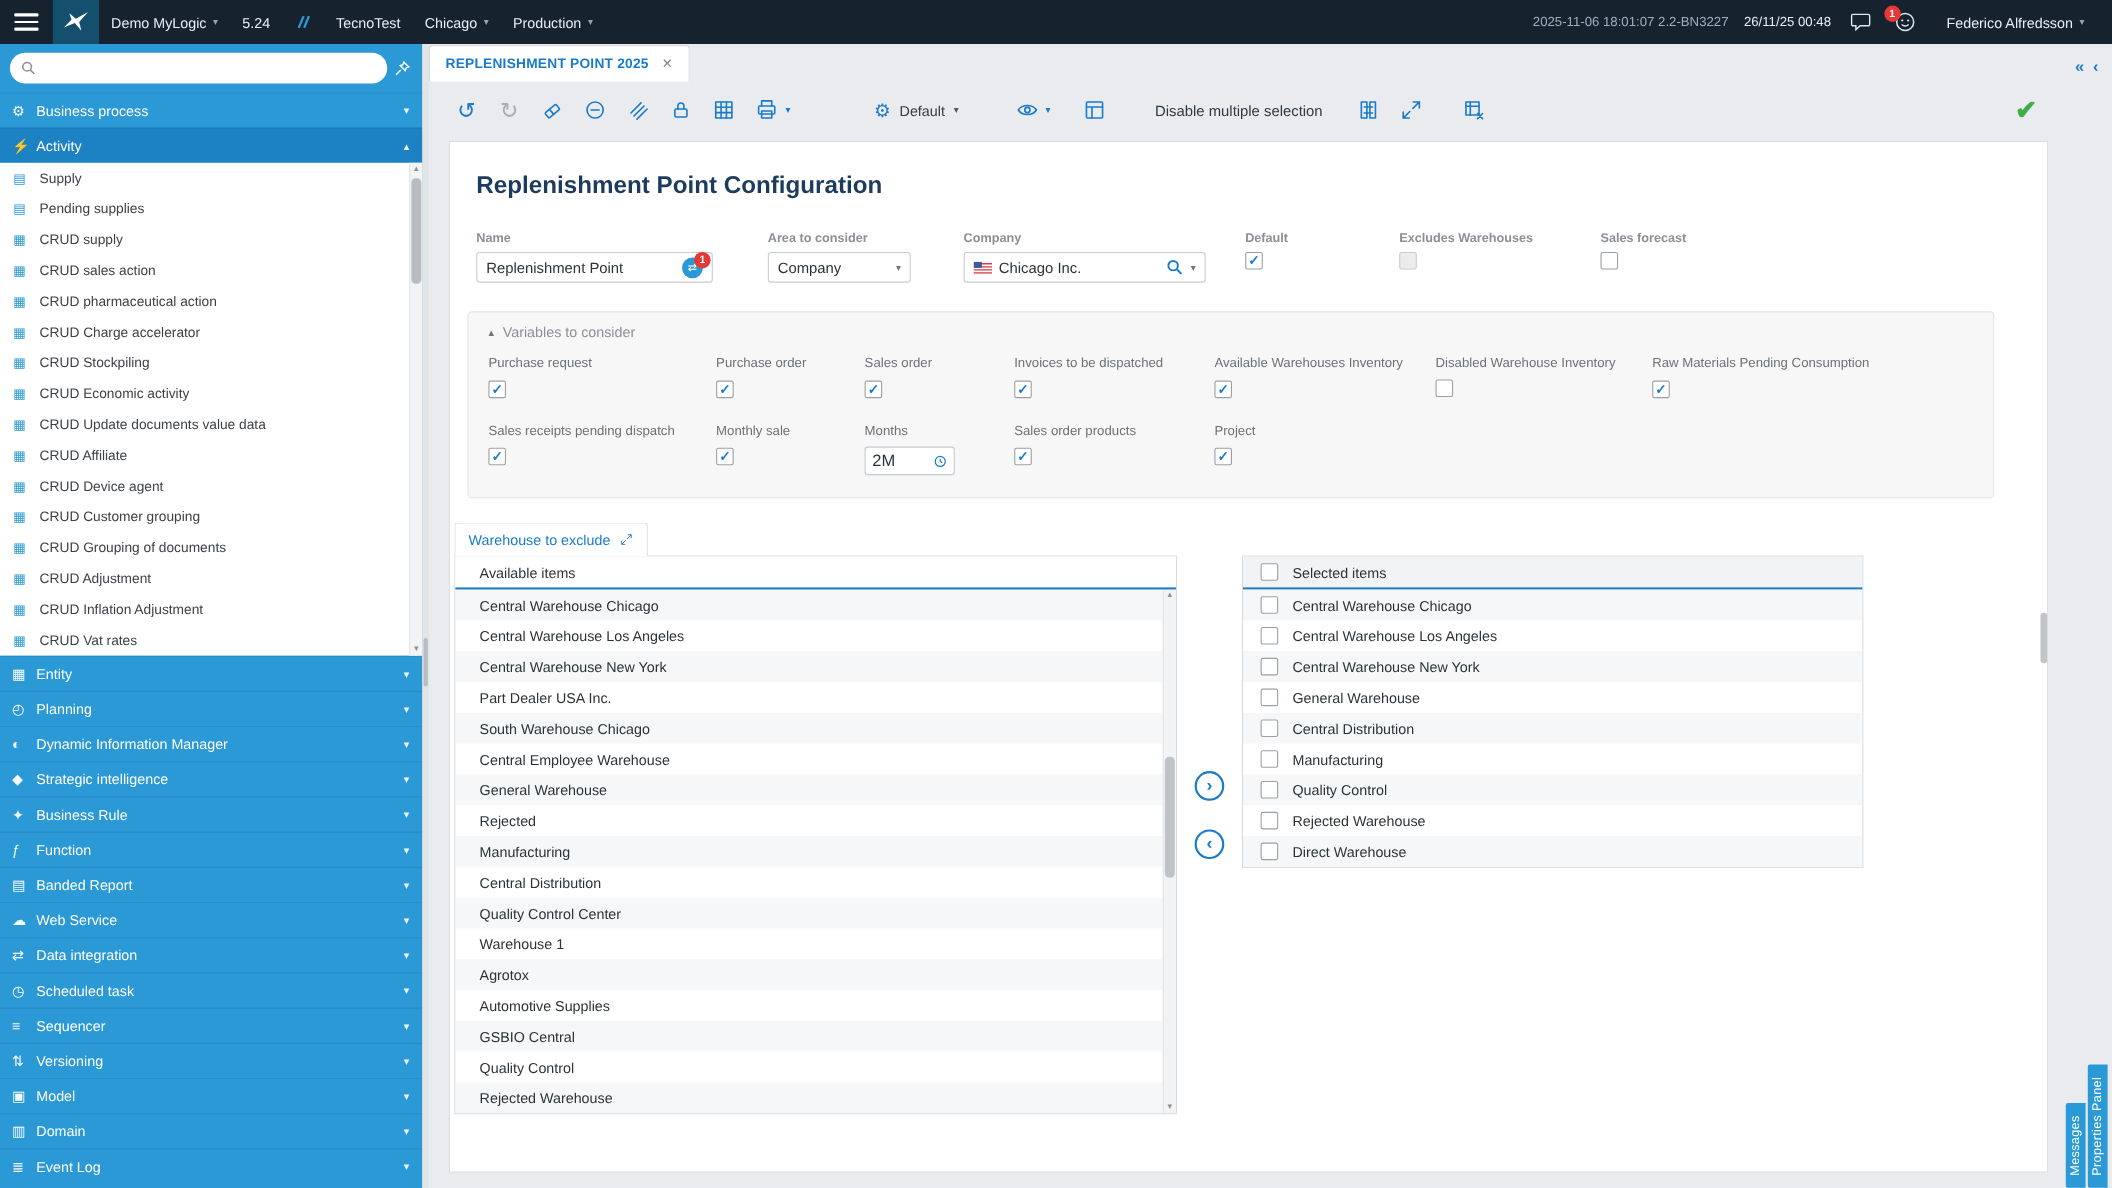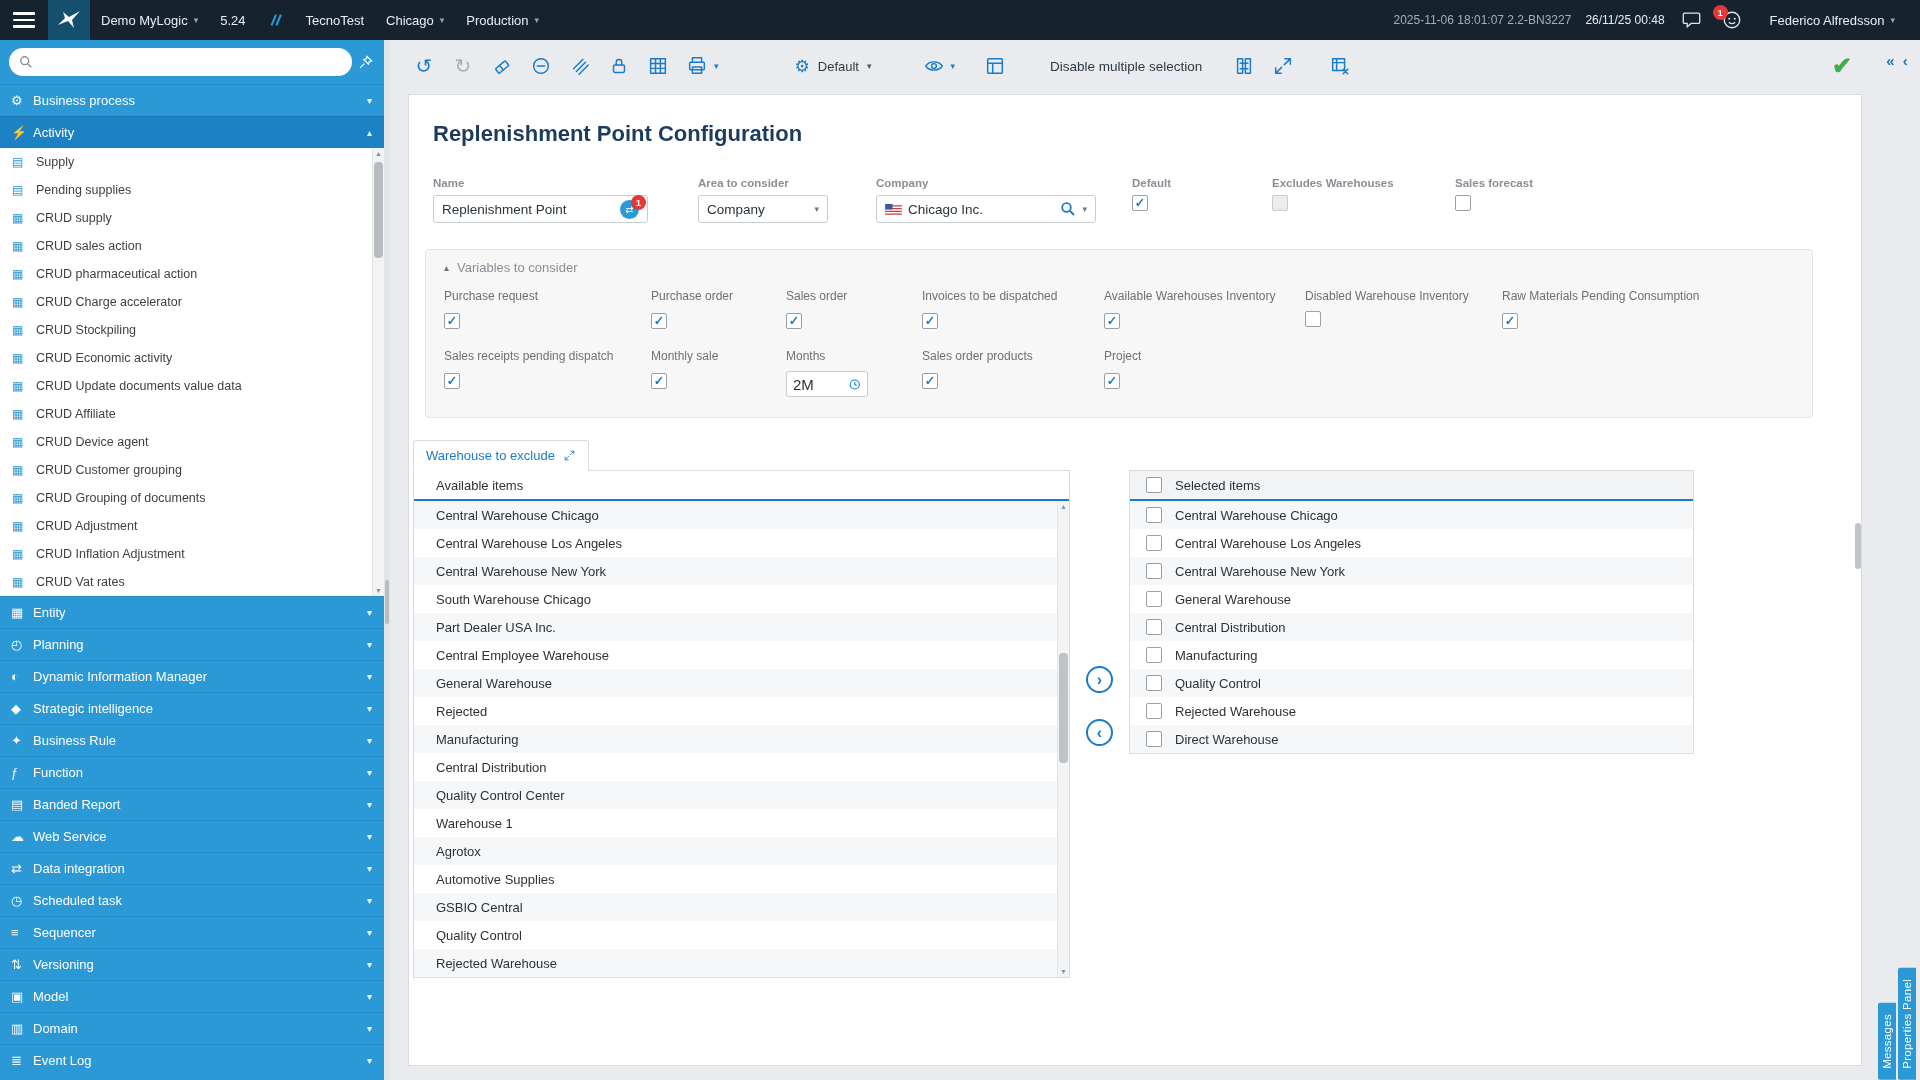--- a/index.html
+++ b/index.html
@@ -411,20 +411,26 @@
           </div>
         </div>
     </div>
   </div>
 
   <div class="splitter">
       <div class="split-thumb"></div>
     </div>
 
   <div class="main">
+    <div class="tabbar">
+      <div class="doc-tab">
+        <span>REPLENISHMENT POINT 2025</span>
+        <span class="tab-close">✕</span>
+      </div>
+    </div>
 
     <div class="toolbar">
       <div class="tbi">↺</div>
       <div class="tbi disabled">↻</div>
       <div class="tbi">
         <svg width="22" height="22" viewBox="0 0 24 24">
             <g transform="rotate(-40 12 13)">
               <rect x="5" y="10" width="14" height="6.5" rx="1.2"></rect>
               <line x1="11" y1="10" x2="11" y2="16.5"></line>
             </g>
@@ -619,25 +625,25 @@
 
                 <div class="dl-row">
                   <span>Central Warehouse Los Angeles</span>
                 </div>
 
                 <div class="dl-row">
                   <span>Central Warehouse New York</span>
                 </div>
 
                 <div class="dl-row">
+                  <span>Part Dealer USA Inc.</span>
+                </div>
+
+                <div class="dl-row">
                   <span>South Warehouse Chicago</span>
-                </div>
-
-                <div class="dl-row">
-                  <span>Part Dealer USA Inc.</span>
                 </div>
 
                 <div class="dl-row">
                   <span>Central Employee Warehouse</span>
                 </div>
 
                 <div class="dl-row">
                   <span>General Warehouse</span>
                 </div>
 

